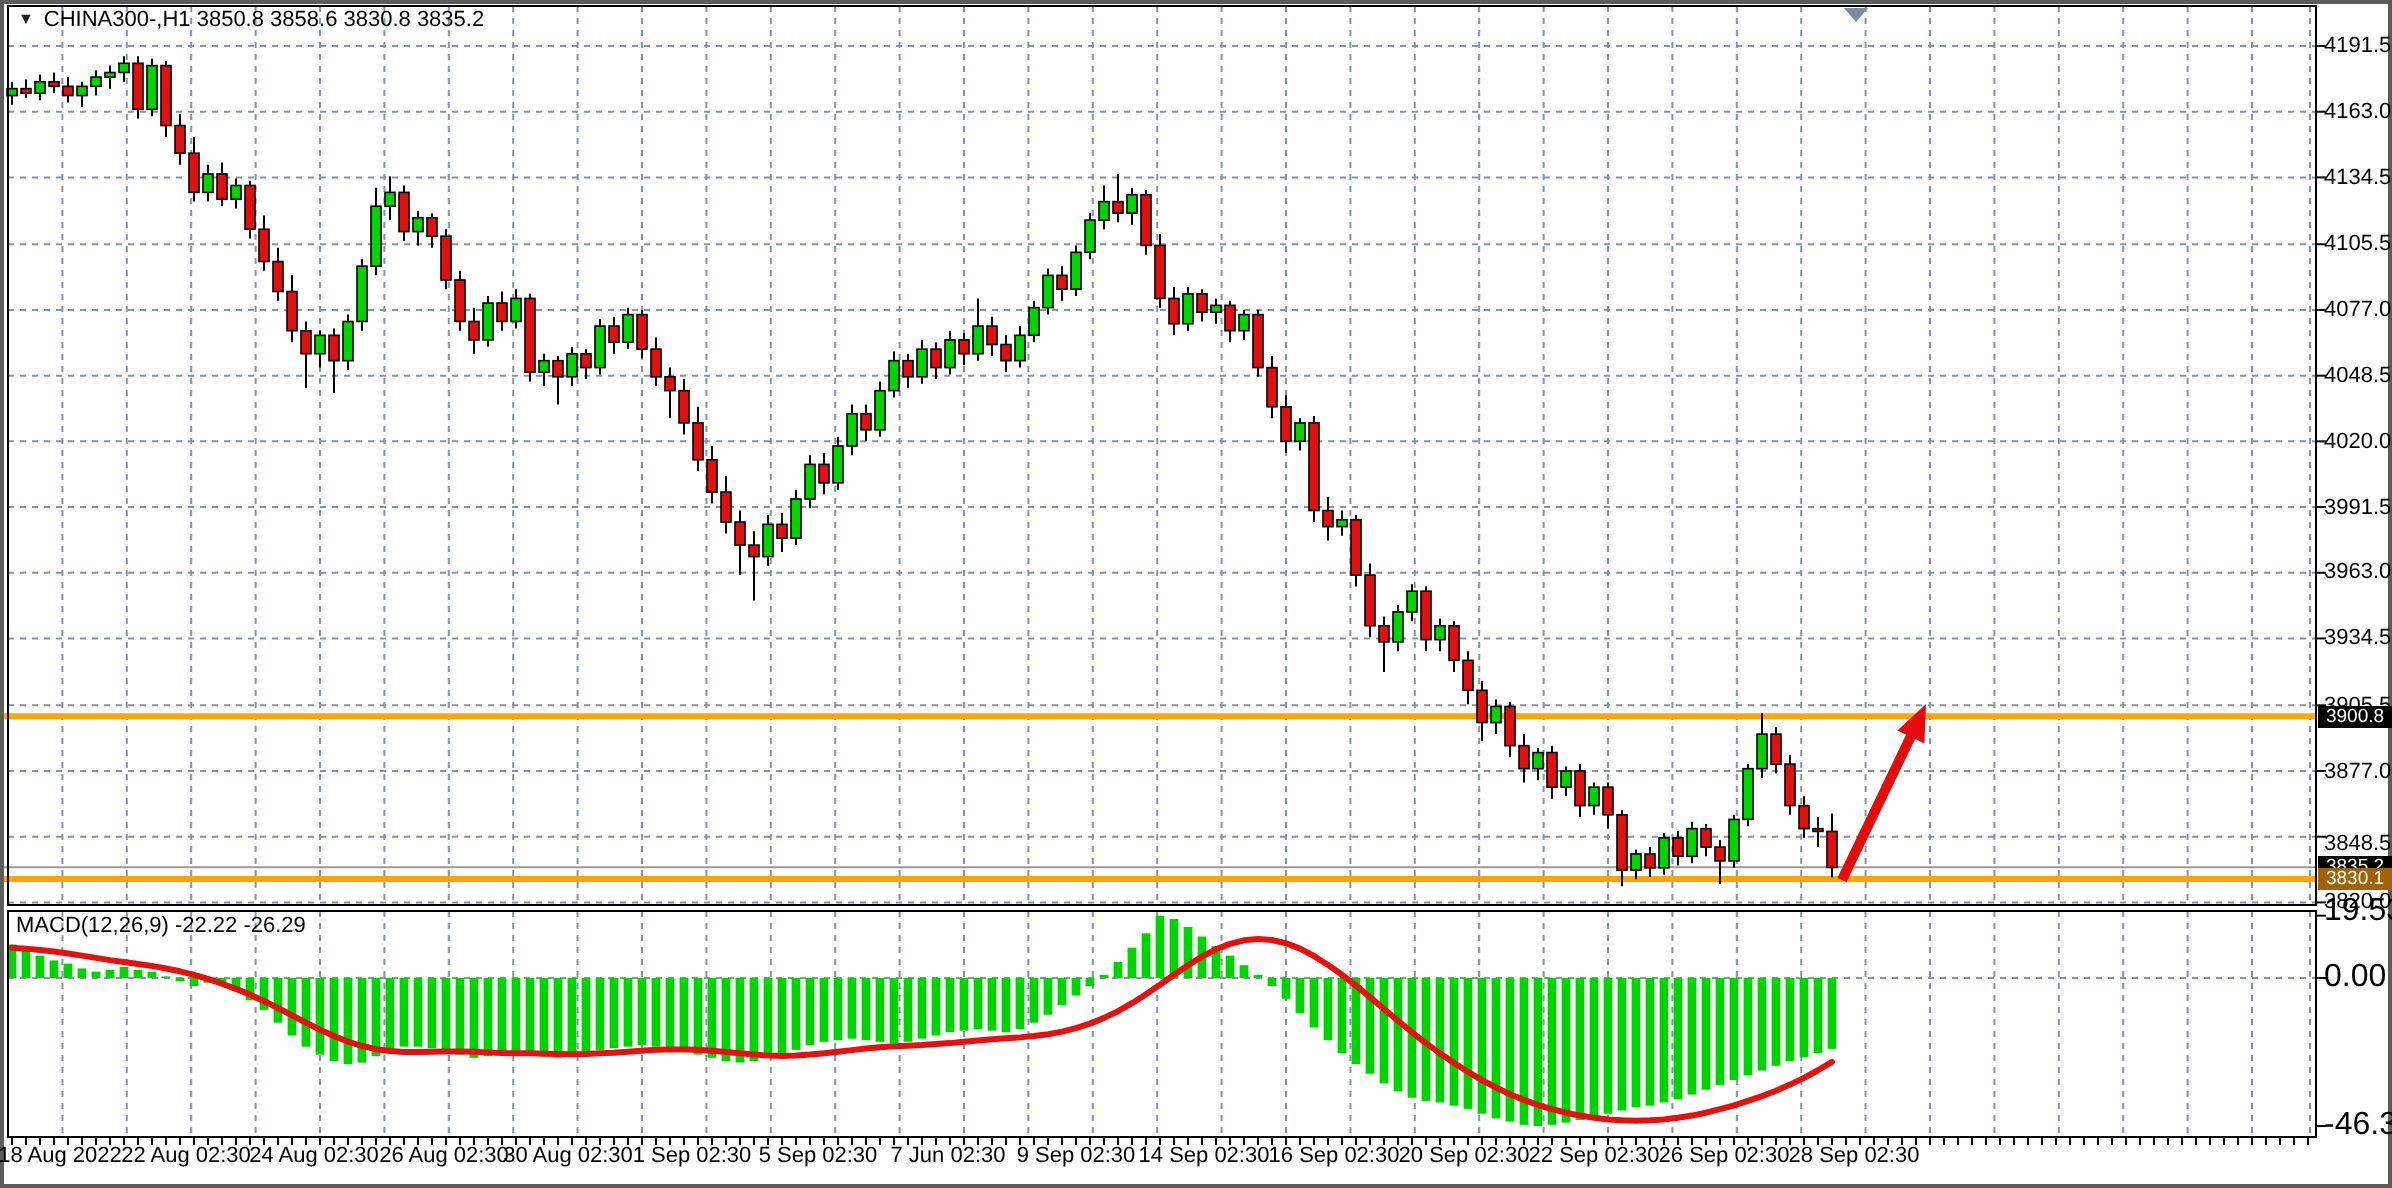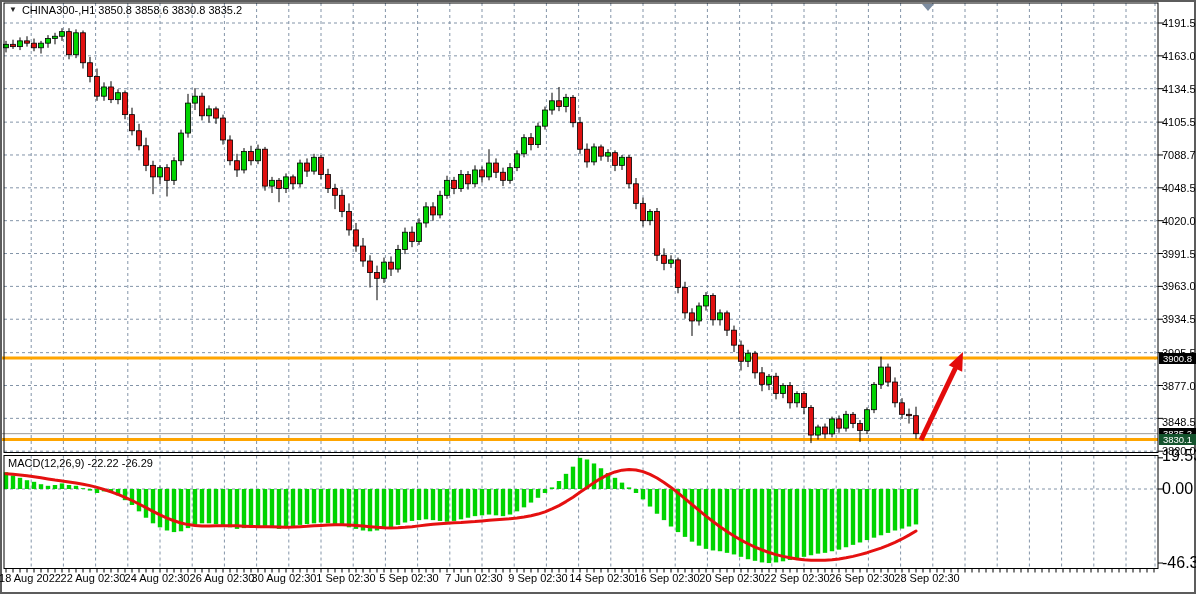--- a/index.html
+++ b/index.html
@@ -981,21 +981,21 @@
     <span>CHINA300-,H1 3850.8 3858.6 3830.8 3835.2</span>
   </div>
 
   <div class="overlay-label macd-title">MACD(12,26,9) -22.22 -26.29</div>
 
   <div id="price-labels">
       <div class="price-label" style="top: 23px;">4191.5</div>
       <div class="price-label" style="top: 55.85px;">4163.0</div>
       <div class="price-label" style="top: 88.6999px; text-align: right;">4134.5</div>
       <div class="price-label" style="top: 122.126px;">4105.5</div>
-      <div class="price-label" style="top: 154.976px;">7088.7</div>
+      <div class="price-label" style="top: 154.976px;">4077.0</div>
       <div class="price-label" style="top: 187.826px;">4048.5</div>
       <div class="price-label" style="top: 220.676px;">4020.0</div>
       <div class="price-label" style="top: 253.526px;">3991.5</div>
       <div class="price-label" style="top: 286.376px;">3963.0</div>
       <div class="price-label" style="top: 319.226px;">3934.5</div>
       <div class="price-label" style="top: 352.652px;">3905.5</div>
       <div class="price-label" style="top: 385.502px;">3877.0</div>
       <div class="price-label" style="top: 422px;">3848.5</div>
       <div class="price-label" style="top: 451.202px;">3820.0</div>
     </div>
@@ -1017,14 +1017,14 @@
       <div class="time-label" style="left: 602px;">14 Sep 02:30</div>
       <div class="time-label" style="left: 667px;">16 Sep 02:30</div>
       <div class="time-label" style="left: 732px;">20 Sep 02:30</div>
       <div class="time-label" style="left: 797px;">22 Sep 02:30</div>
       <div class="time-label" style="left: 862px;">26 Sep 02:30</div>
       <div class="time-label" style="left: 927px;">28 Sep 02:30</div>
     </div>
 
   <div class="price-tag" id="tag-bid" style="top: 428.182px; background: rgb(0, 0, 0);">3835.2</div>
   <div class="price-tag" id="tag-res" style="top: 352.57px; background: #000000;">3900.8</div>
-  <div class="price-tag" id="tag-sup" style="top: 434.06px; background: #14532d;">3830.1</div>
+  <div class="price-tag" id="tag-sup" style="top: 434.06px; background: #a16207;">3830.1</div>
 </div>
 
 </body></html>

